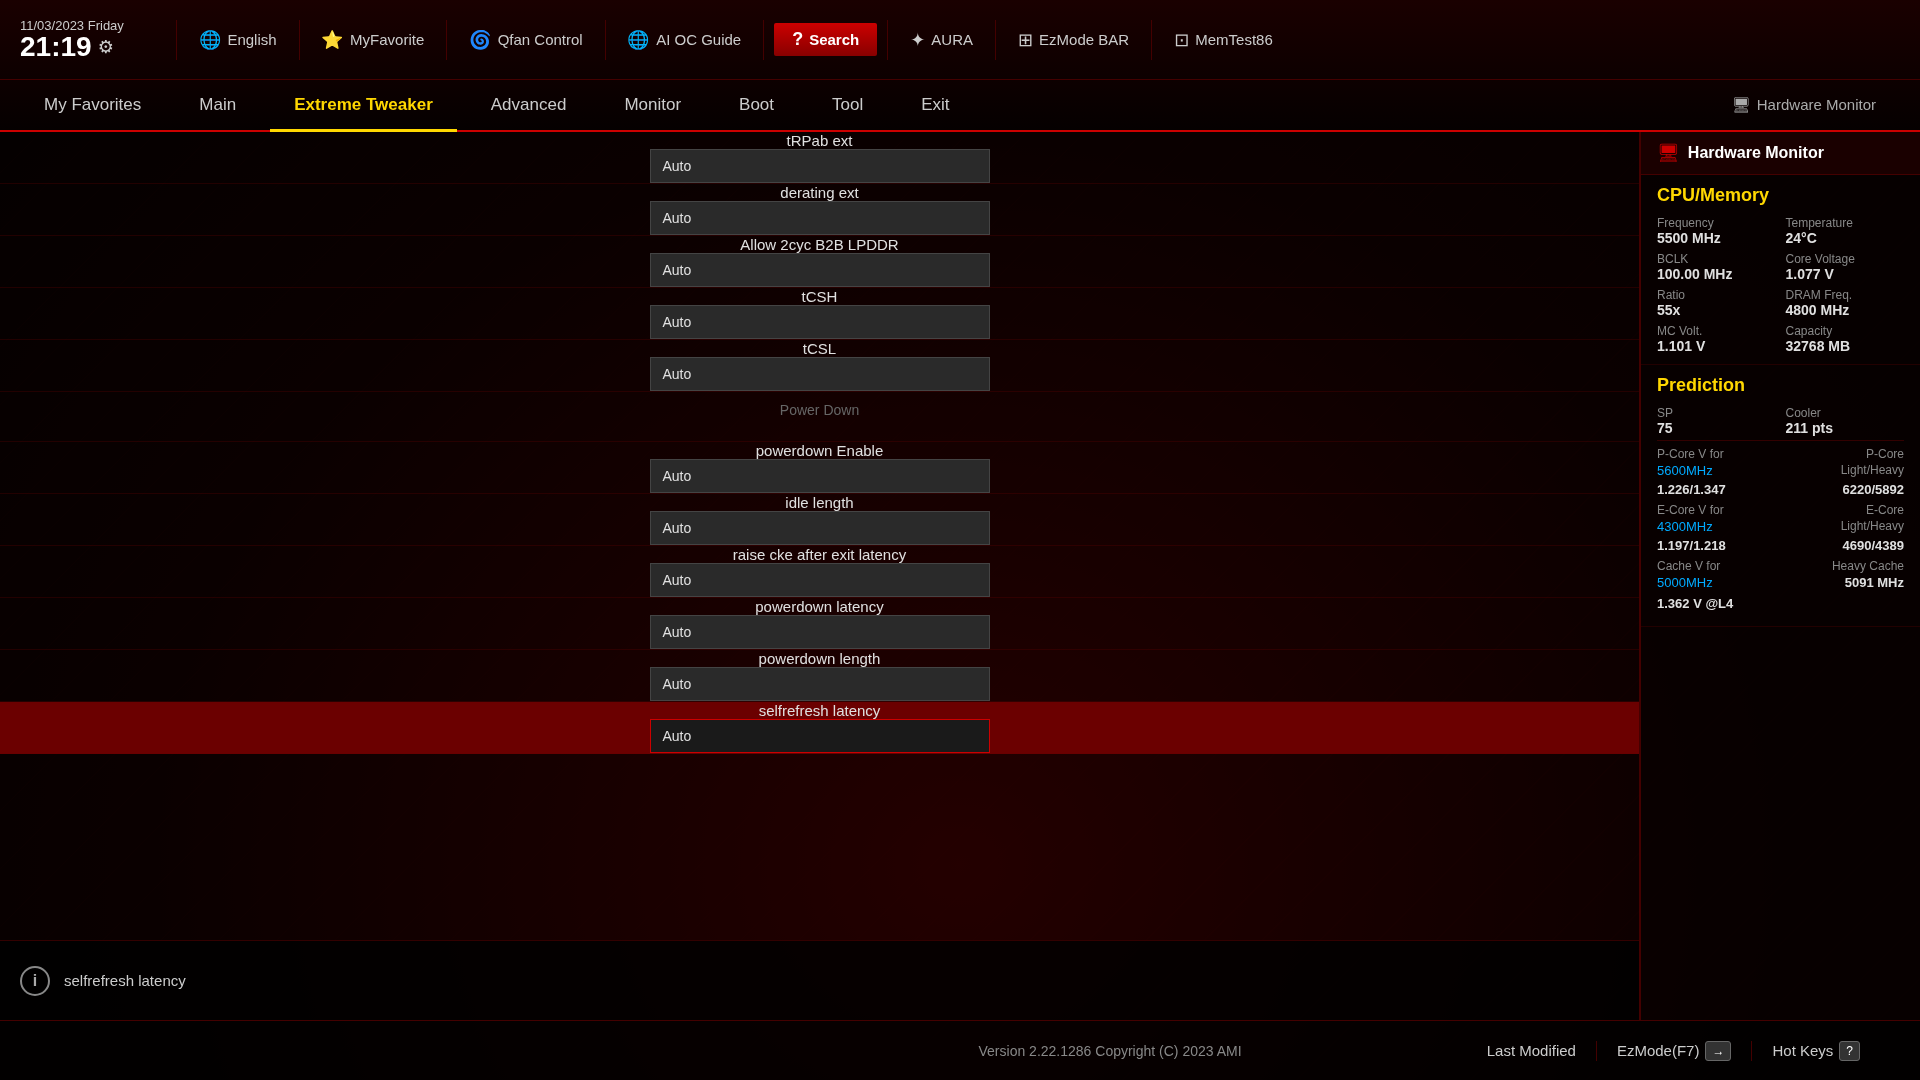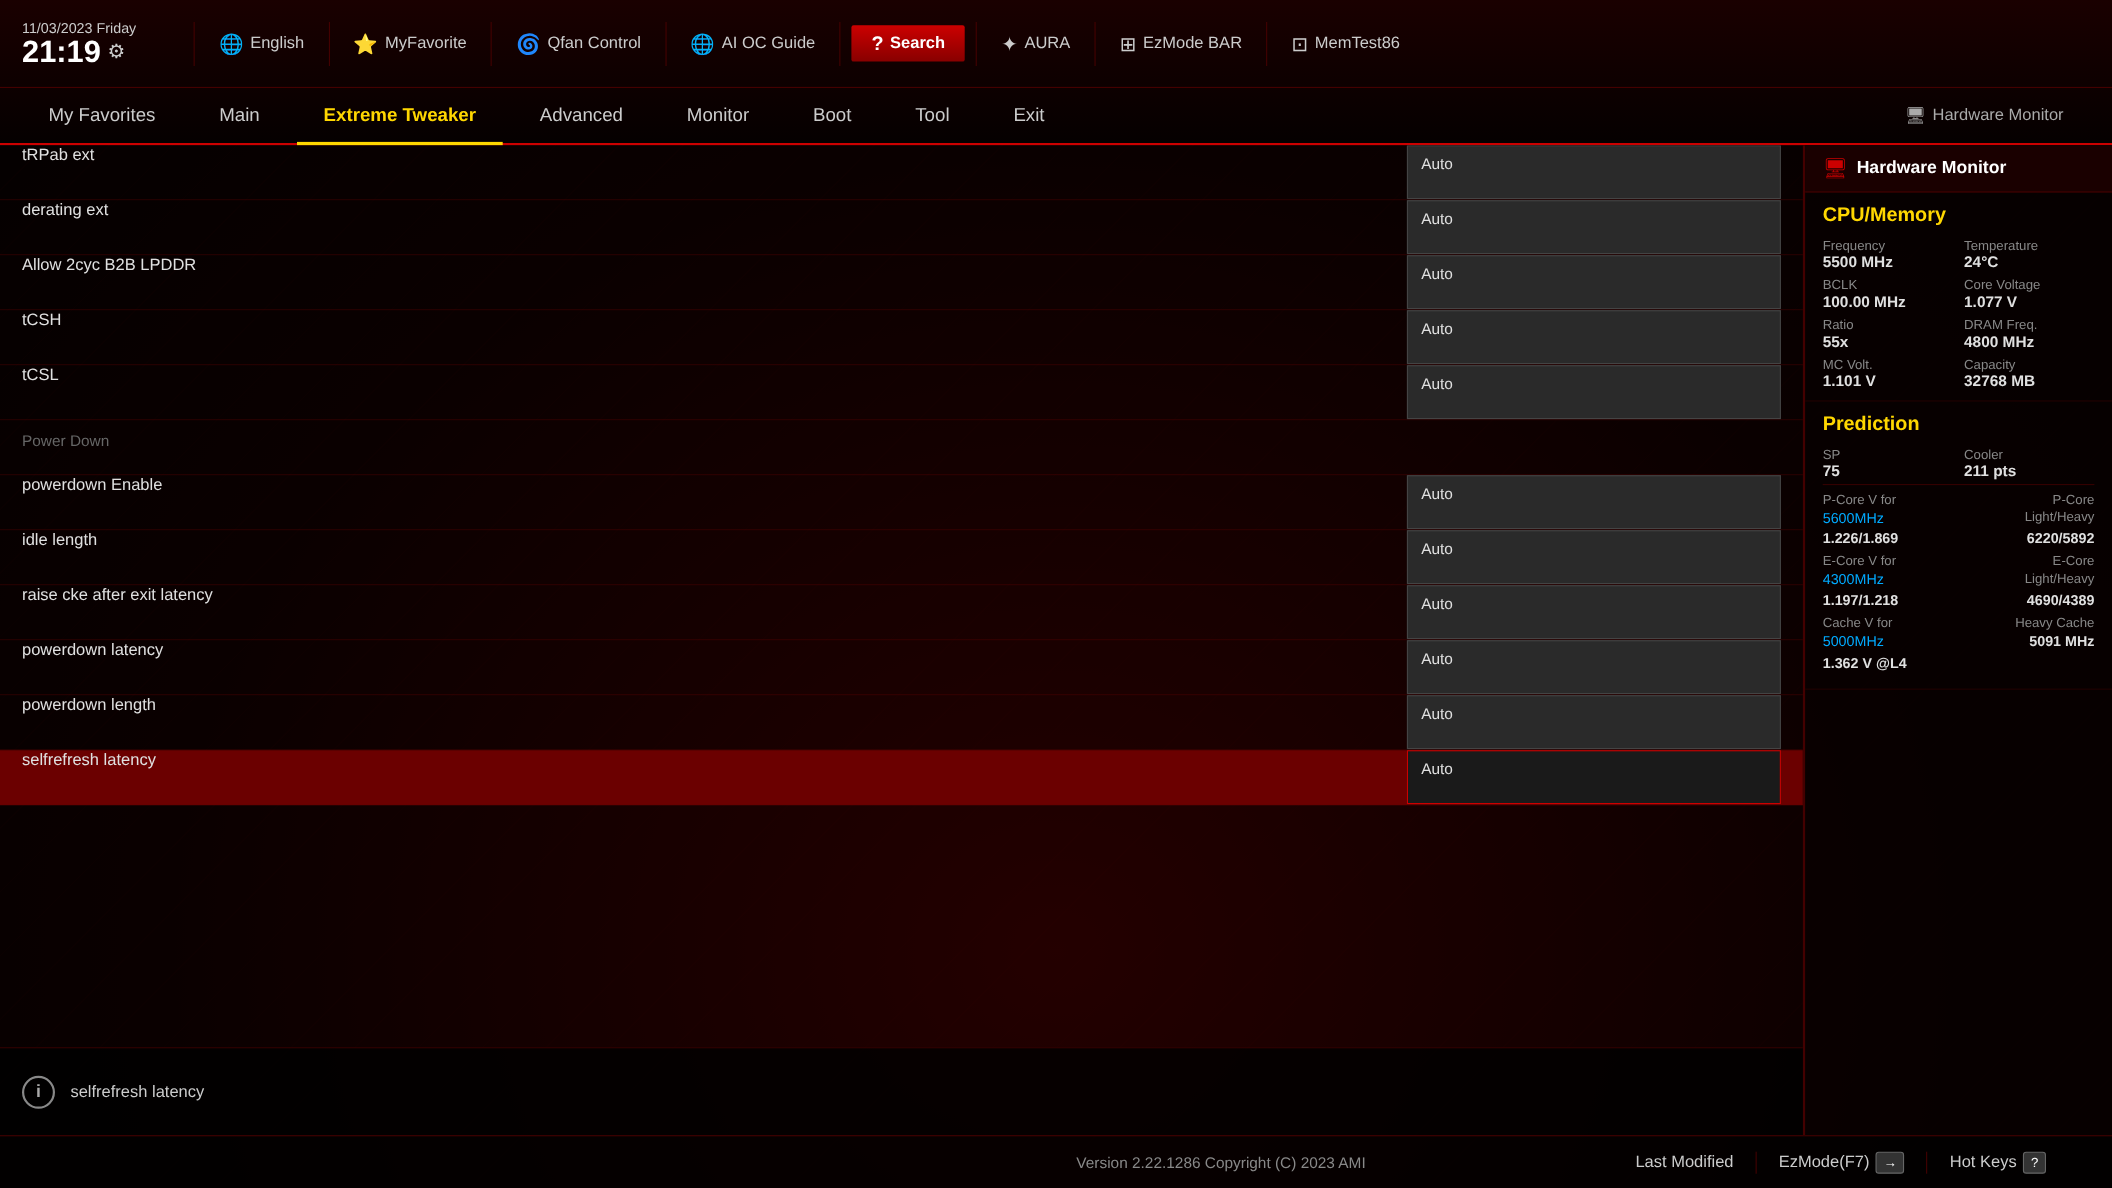--- a/index.html
+++ b/index.html
@@ -174,23 +174,25 @@
       flex: 1;
       overflow-y: auto;
       padding: 0;
     }
     .settings-list::-webkit-scrollbar { width: 8px; }
     .settings-list::-webkit-scrollbar-track { background: #111; }
     .settings-list::-webkit-scrollbar-thumb { background: #550000; }
 
     .setting-row {
       display: flex;
+      align-items: center;
       min-height: 50px;
       padding: 0 20px;
       border-bottom: 1px solid rgba(100,0,0,0.3);
+      flex-direction: column;
     }
     .setting-row.selected {
       background: #6b0000;
     }
     .setting-row.section-header {
       background: transparent;
       padding-top: 10px;
       padding-bottom: 4px;
     }
 
@@ -308,21 +310,21 @@
 
     .hw-link {
       color: #00aaff;
       font-size: 13px;
     }
 
     
     .bottom-bar {
       background: rgba(0,0,0,0.9);
       border-top: 1px solid #440000;
-      height: 48px;
+      height: 60px;
       display: flex;
       align-items: center;
       padding: 0 40px;
     }
     .bottom-version {
       flex: 1;
       color: #888;
       font-size: 14px;
       text-align: center;
     }
@@ -584,21 +586,21 @@
         <div style="margin-top:6px;">
           <div style="display:flex; justify-content:space-between; margin-bottom:2px;">
             <span class="hw-item-label">P-Core V for</span>
             <span class="hw-item-label">P-Core</span>
           </div>
           <div style="display:flex; justify-content:space-between; margin-bottom:4px;">
             <span class="hw-link">5600MHz</span>
             <span class="hw-item-label">Light/Heavy</span>
           </div>
           <div style="display:flex; justify-content:space-between; margin-bottom:6px;">
-            <span class="hw-item-value" style="font-size:13px;">1.226/1.869</span>
+            <span class="hw-item-value" style="font-size:13px;">1.226/1.347</span>
             <span class="hw-item-value" style="font-size:13px;">6220/5892</span>
           </div>
 
           <div style="display:flex; justify-content:space-between; margin-bottom:2px;">
             <span class="hw-item-label">E-Core V for</span>
             <span class="hw-item-label">E-Core</span>
           </div>
           <div style="display:flex; justify-content:space-between; margin-bottom:4px;">
             <span class="hw-link">4300MHz</span>
             <span class="hw-item-label">Light/Heavy</span>

